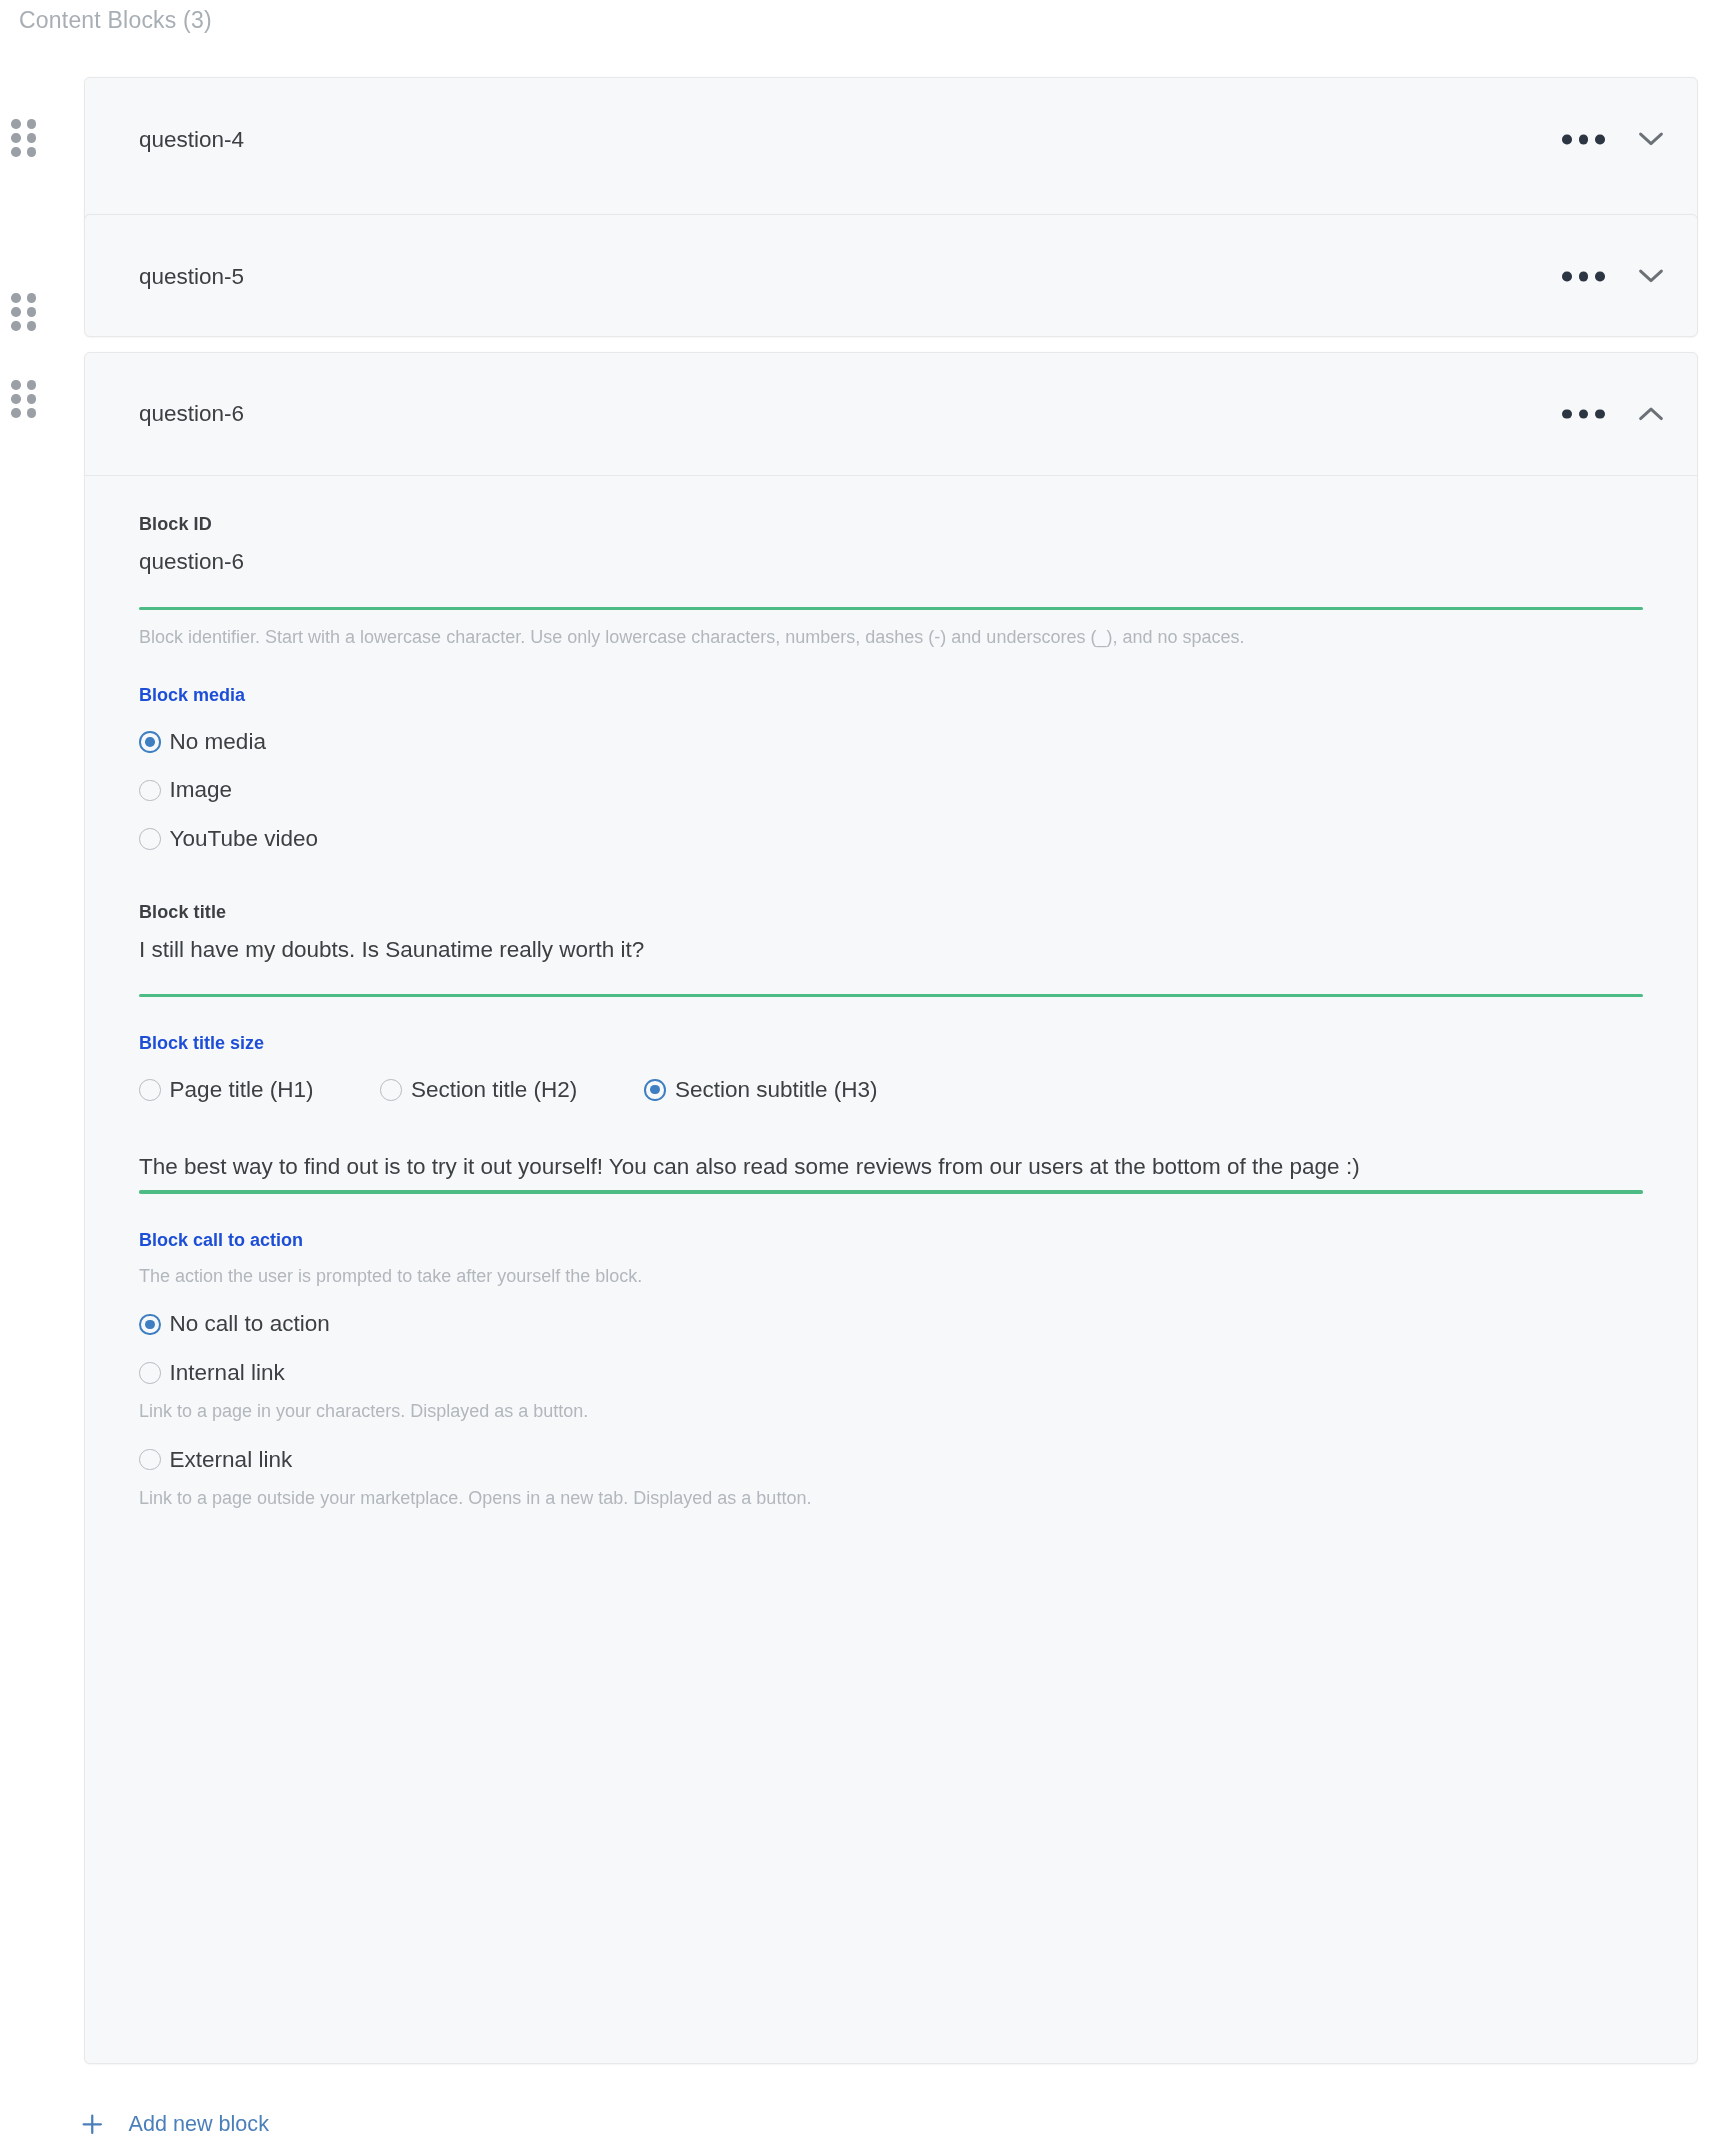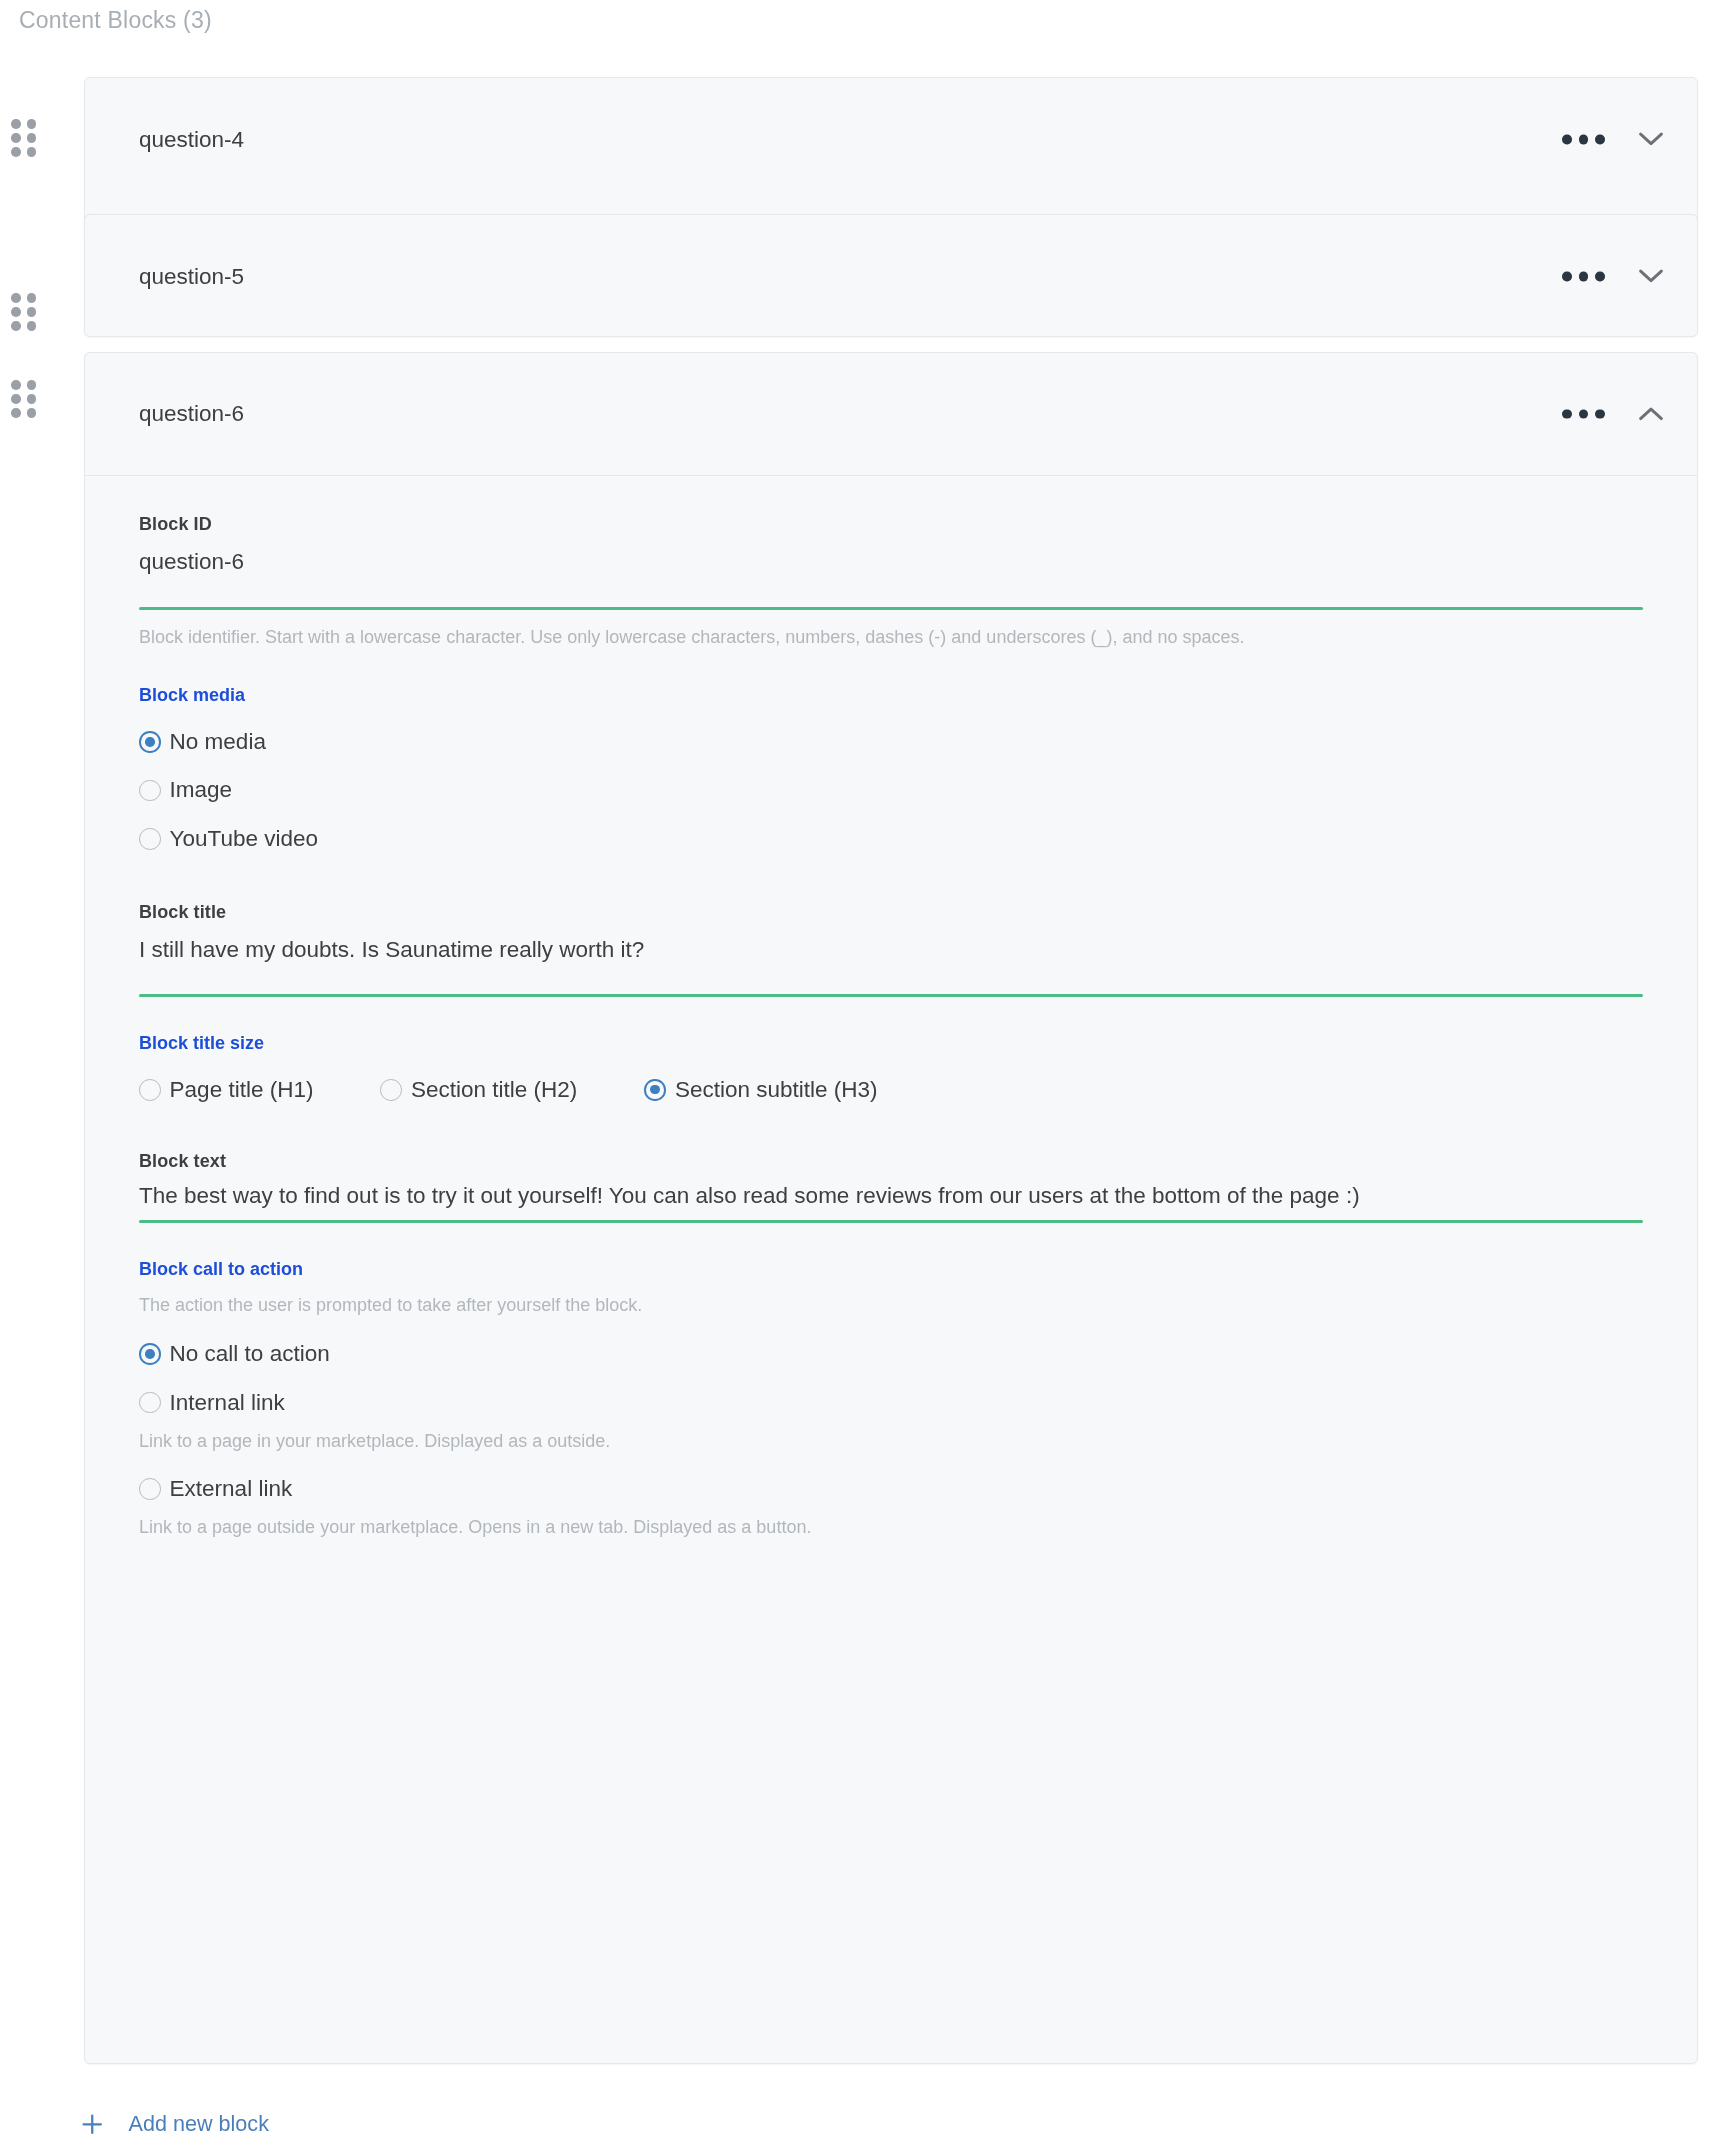--- a/index.html
+++ b/index.html
@@ -349,39 +349,38 @@
           <span class="radio-label">Section title (H2)</span>
         </div>
         <div class="radio-row">
           <span class="radio-mark checked"></span>
           <span class="radio-label">Section subtitle (H3)</span>
         </div>
       </div>
     </div>
 
     <div style="margin-top:48px">
-      <div class="field-label">Block text</div>
       <div class="field-value" style="margin-top:8.6px; max-width:1509px">The best way to find out is to try it out yourself! You can also read some reviews from our users at the bottom of the page :)</div>
       <div class="field-underline" style="margin-top:7px"></div>
     </div>
 
     <div style="margin-top:36px">
       <div class="group-title">Block call to action</div>
       <div class="helper-text" style="margin-top:12px">The action the user is prompted to take after yourself the block.</div>
 
       <div class="radio-row" style="margin-top:22.5px">
         <span class="radio-mark checked"></span>
         <span class="radio-label">No call to action</span>
       </div>
 
       <div class="radio-row" style="margin-top:22.5px">
         <span class="radio-mark"></span>
         <span class="radio-label">Internal link</span>
       </div>
-      <div class="helper-text" style="margin-top:12px">Link to a page in your marketplace. Displayed as a outside.</div>
+      <div class="helper-text" style="margin-top:12px">Link to a page in your characters. Displayed as a button.</div>
 
       <div class="radio-row" style="margin-top:22.5px">
         <span class="radio-mark"></span>
         <span class="radio-label">External link</span>
       </div>
       <div class="helper-text" style="margin-top:12px">Link to a page outside your marketplace. Opens in a new tab. Displayed as a button.</div>
     </div>
 
   </div>
 </div>

